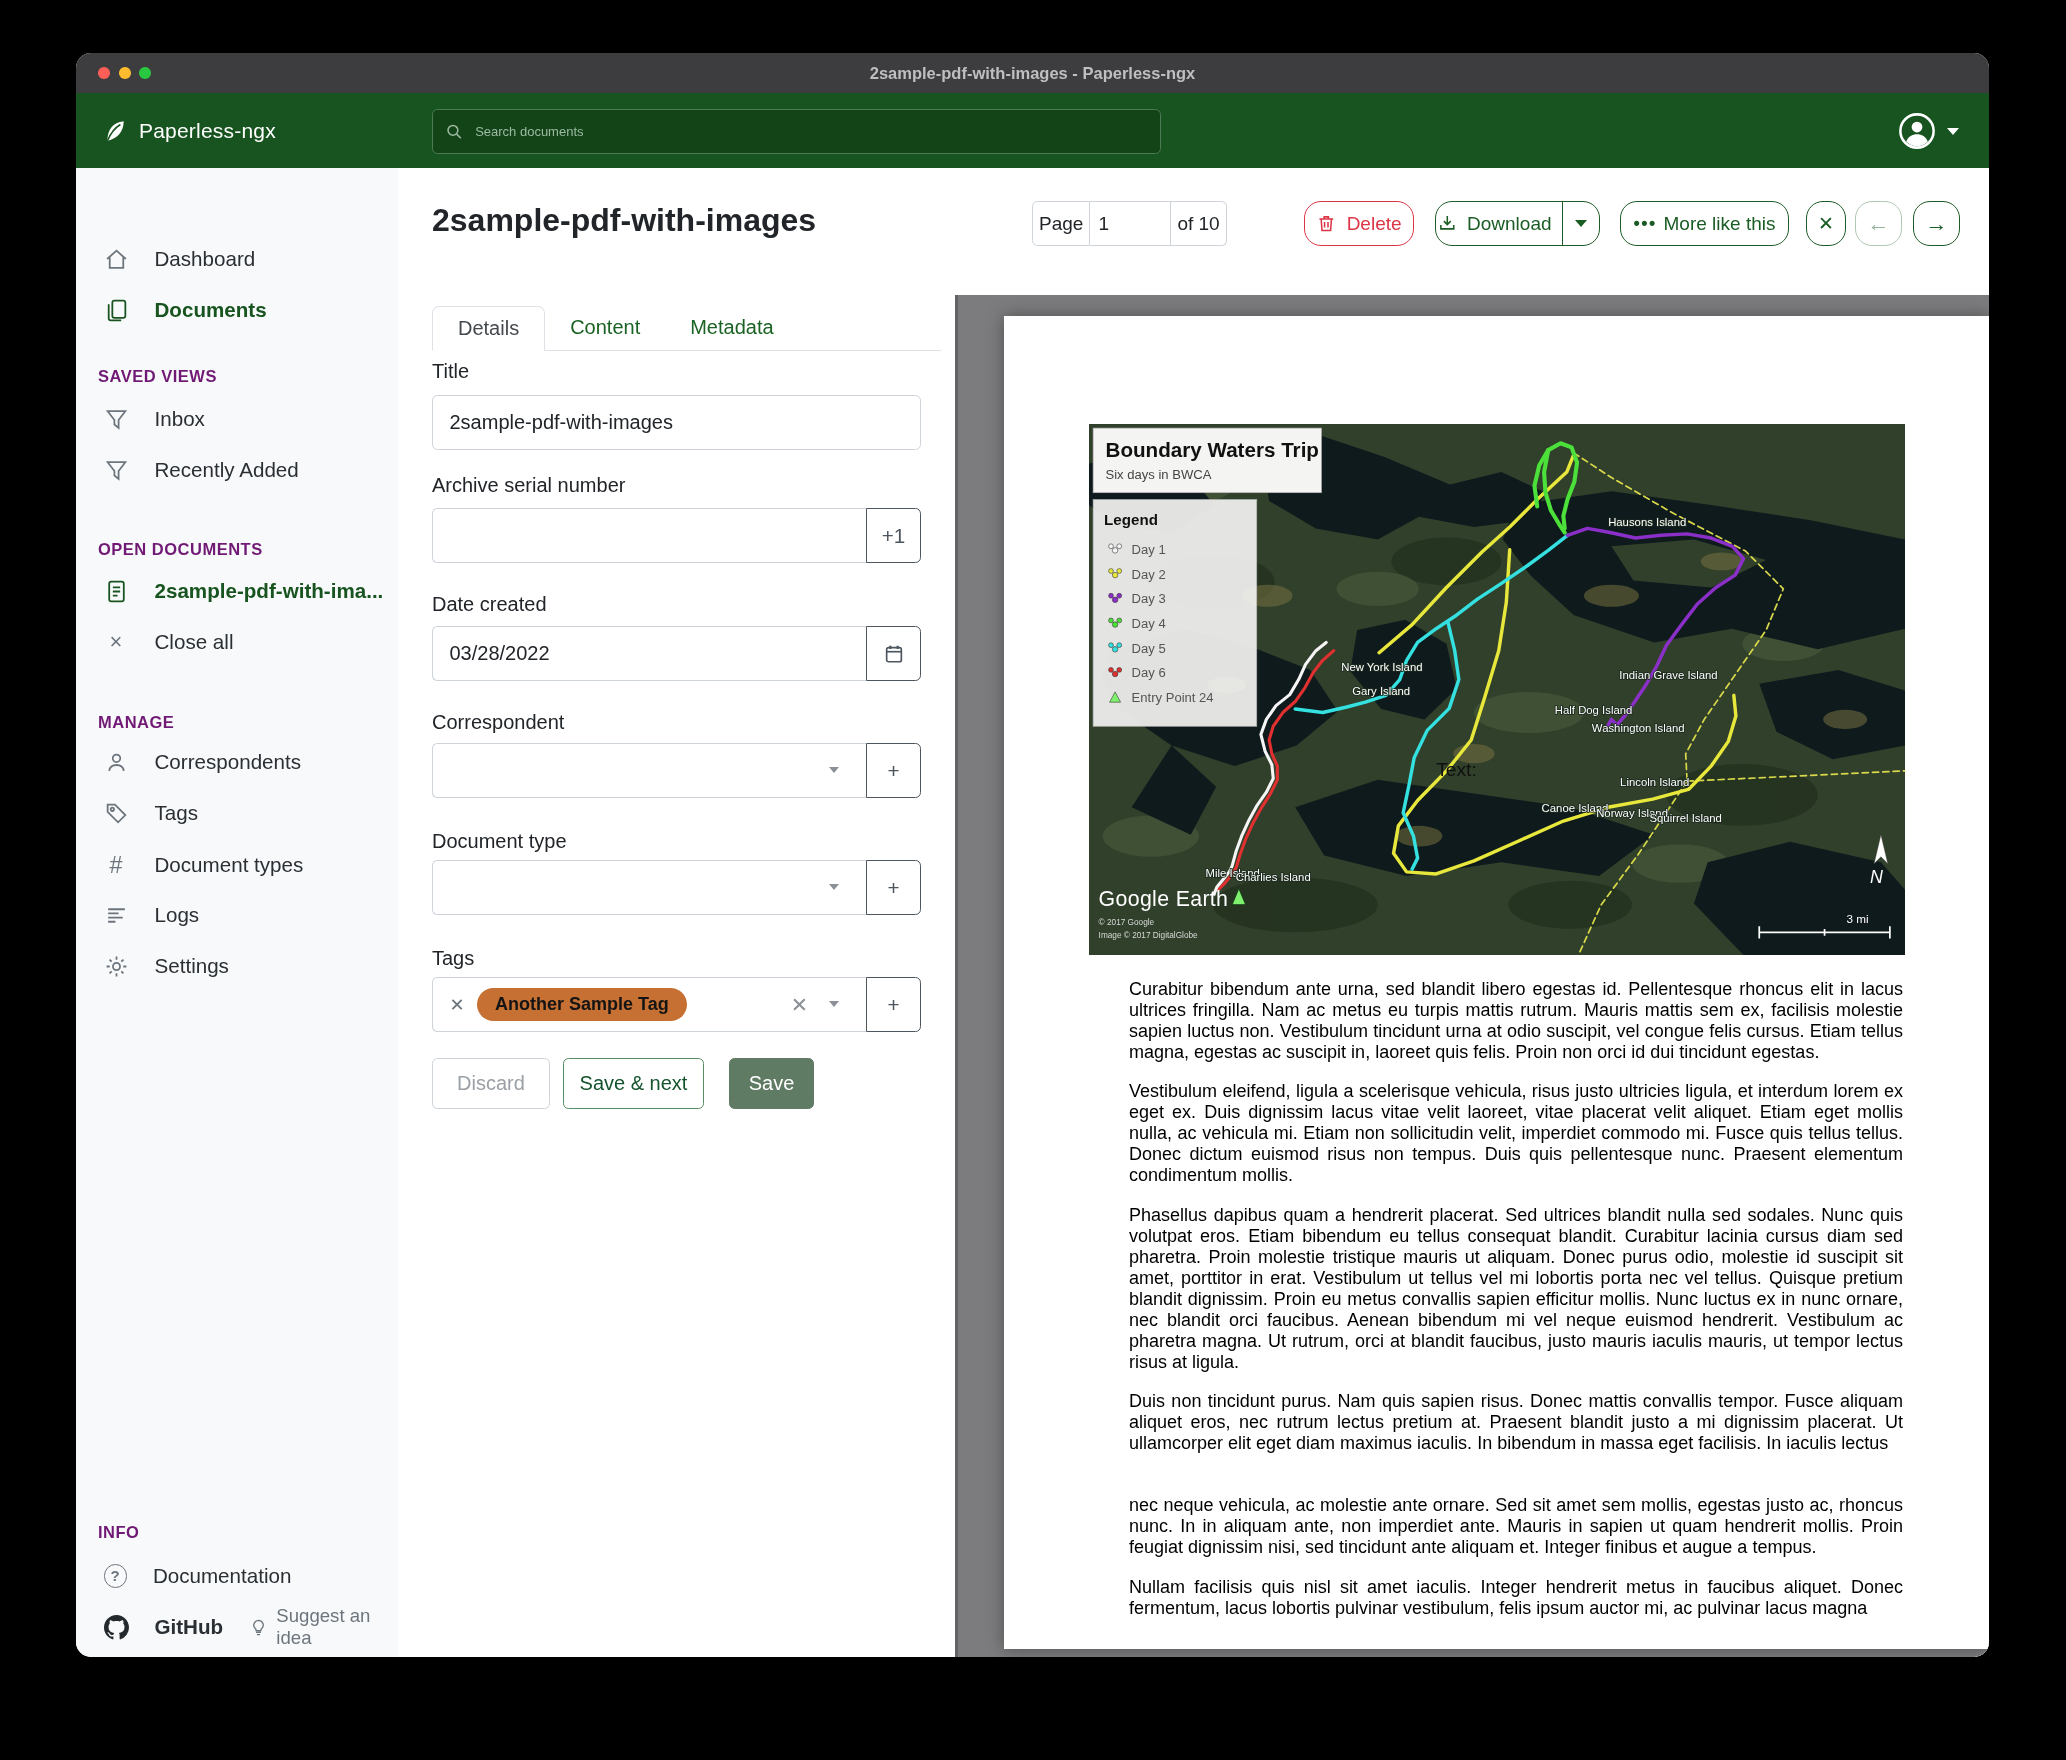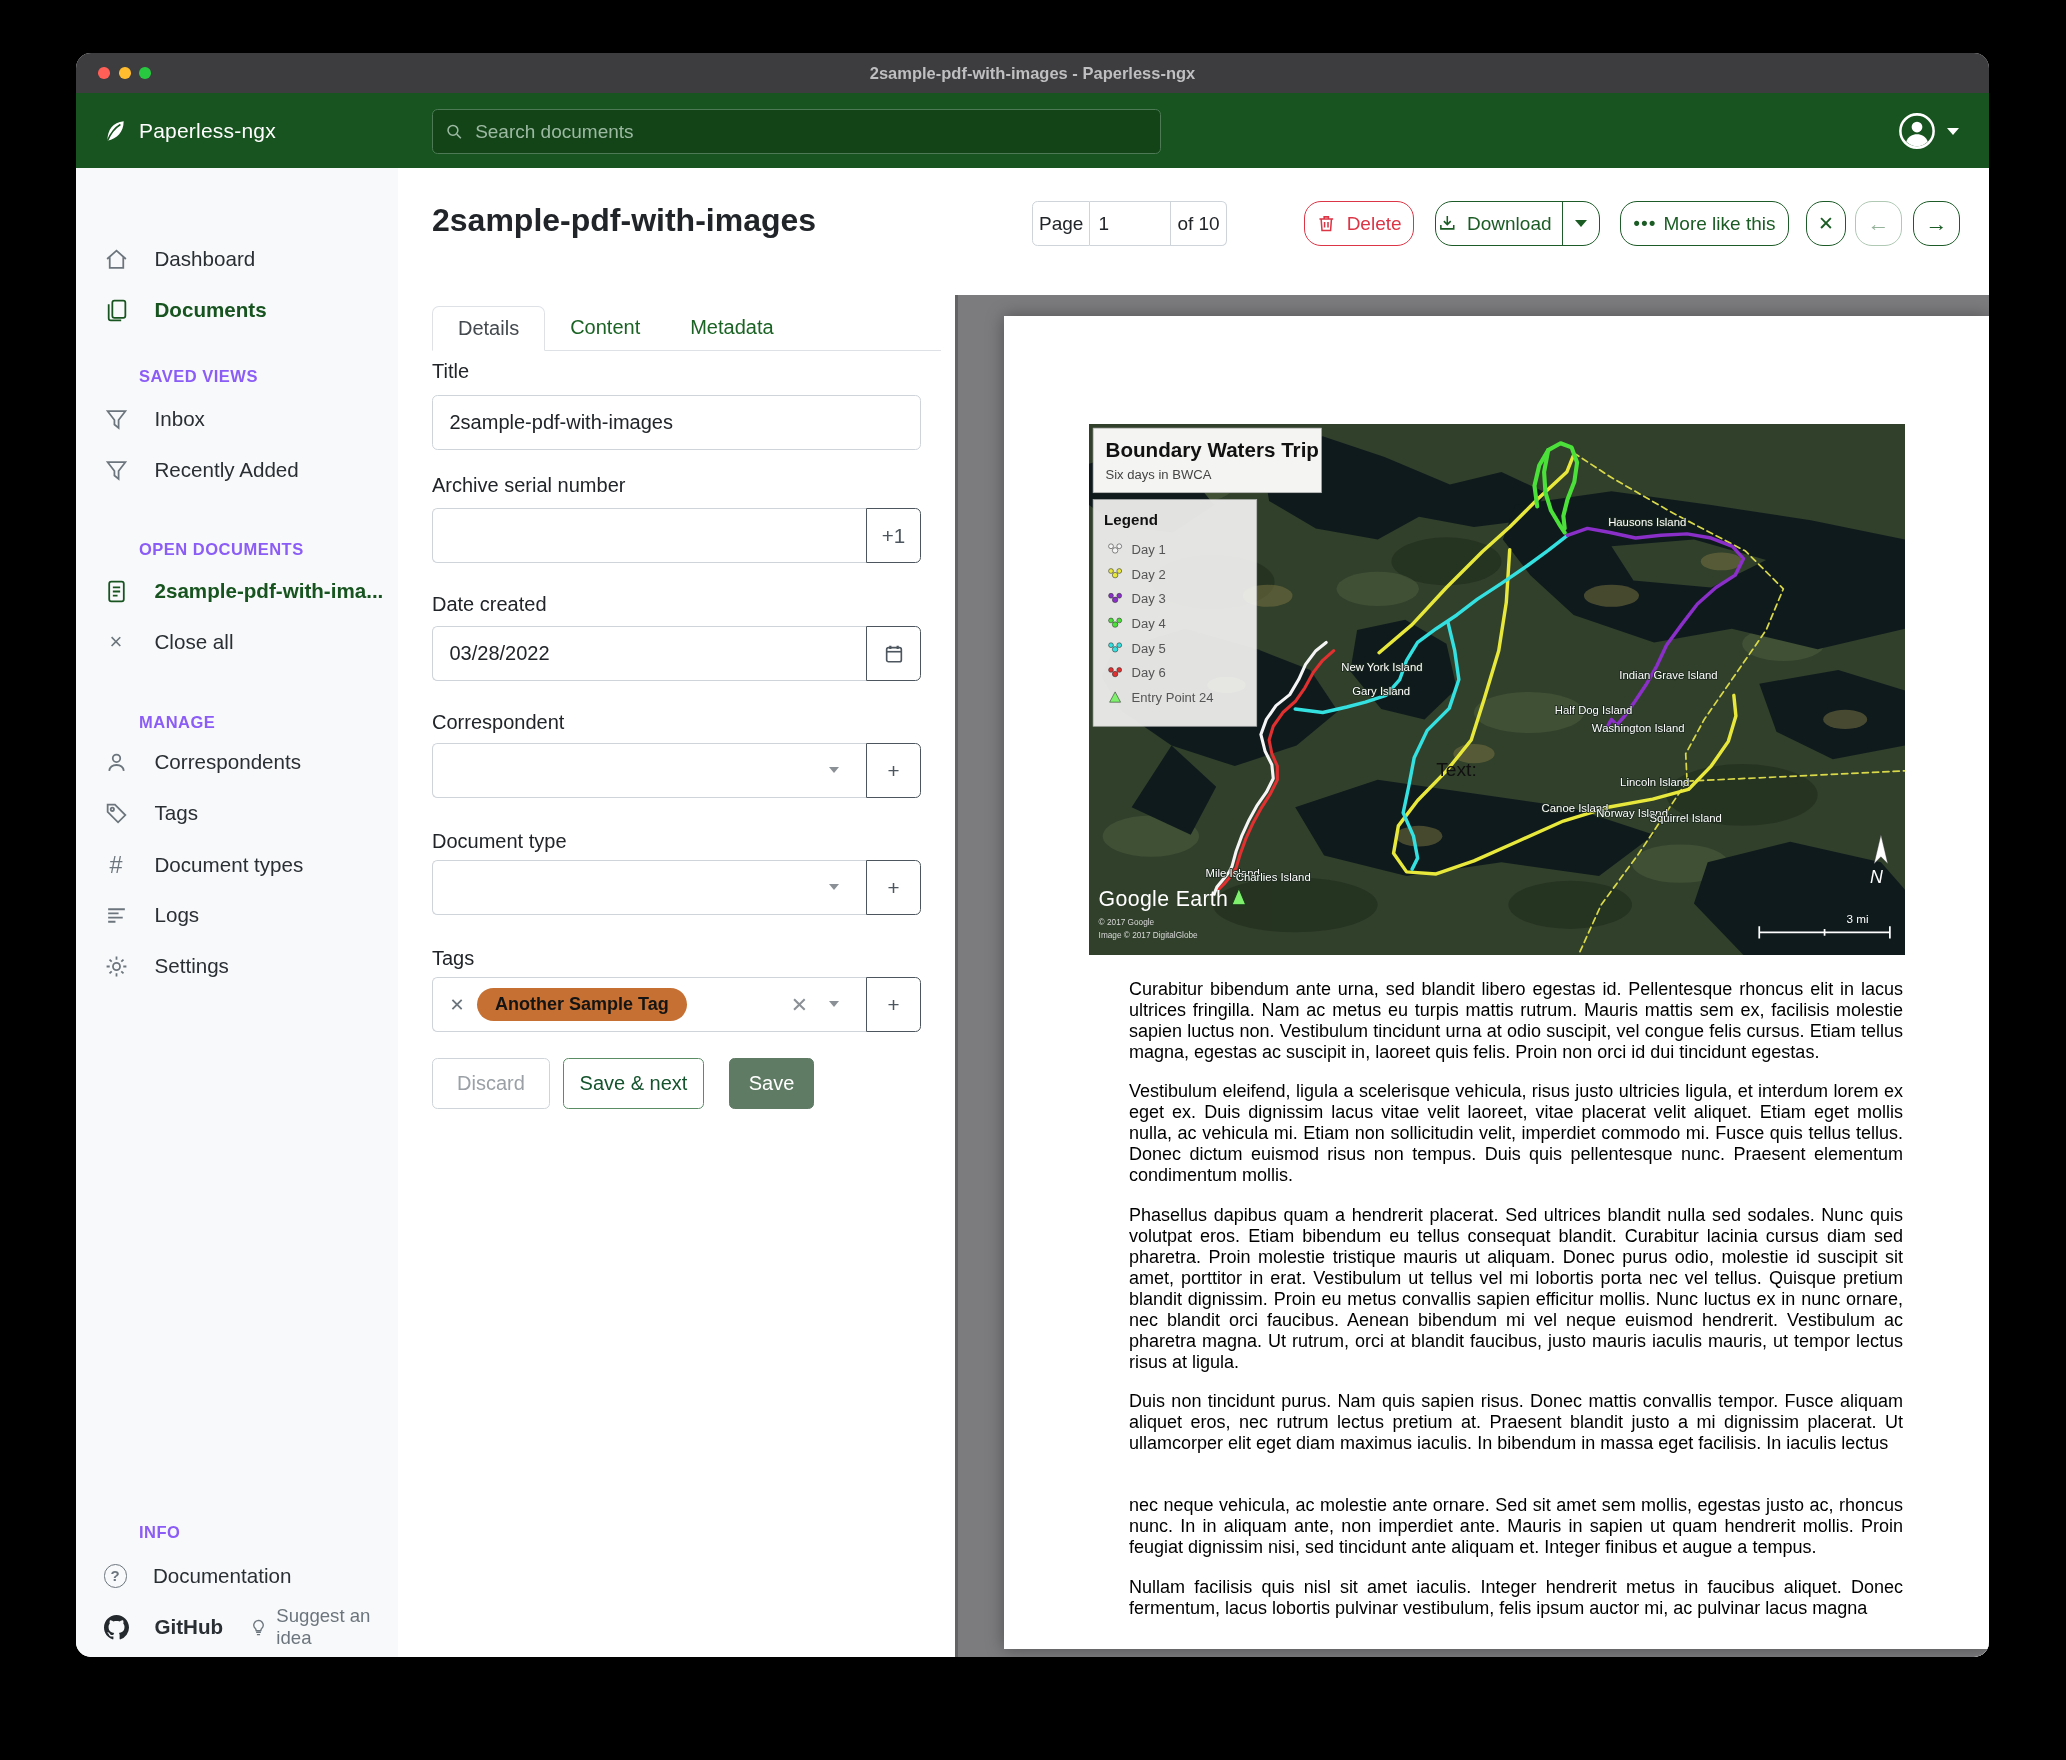--- a/index.html
+++ b/index.html
@@ -12,34 +12,34 @@
             display:flex;align-items:center;justify-content:center;}
   .tl{position:absolute;top:14.4px;width:11.7px;height:11.7px;border-radius:50%;}
   .tl.r{left:22px;background:#ff5f57}.tl.y{left:43px;background:#febc2e}.tl.g{left:63px;background:#28c841}
   .tb-title{color:#bfbfc1;font-size:16.5px;font-weight:600;}
   
   .appbar{position:absolute;left:0;top:40px;right:0;height:76px;background:#17541f;}
   .brand{position:absolute;left:26px;top:0;height:76px;display:flex;align-items:center;gap:11px;color:#fff;}
   .brand-label{font-size:21px;font-weight:500;letter-spacing:0.2px;}
   .searchbox{position:absolute;left:356px;top:16px;width:702px;height:43px;border-radius:5.5px;
              background:#124418;border:1px solid #4d7a55;display:flex;align-items:center;padding:0 12.4px;gap:9.6px;}
-  .searchbox input{background:transparent;border:none;outline:none;color:#e5e5e5;font-size:19px;width:100%;
+  .searchbox input{background:transparent;border:none;outline:none;color:#e5e5e5;font-size:13px;width:100%;
                    font-family:"Liberation Sans",sans-serif;}
   .searchbox input::placeholder{color:#9db9a2;}
   .avatar-group{position:absolute;right:30px;top:0;height:76px;display:flex;align-items:center;gap:11px;}
   .caret{width:0;height:0;border-left:6.2px solid transparent;border-right:6.2px solid transparent;border-top:7.6px solid #fff;}
   
   .sidebar{position:absolute;left:0;top:115px;width:322px;bottom:0;background:#f8f9fa;border-right:0.7px solid #e4e6e8;}
   .srow{position:absolute;left:0;right:0;height:52px;display:flex;align-items:center;gap:26px;padding-left:27.5px;
         font-size:20.6px;color:#2a2f34;box-sizing:border-box;}
   .srow .icn{width:25px;height:25px;flex:0 0 auto;color:#6c757d;}
   .srow.active{color:#17541f;font-weight:600;}
   .srow.active .icn{color:#17541f;}
   .shdr{position:absolute;left:0;right:0;height:20.6px;padding-left:22px;font-size:16.5px;font-weight:600;
-        color:#8b5cf6;letter-spacing:0.5px;margin-left:41px;}
+        color:#701a75;letter-spacing:0.5px;}
   .hash-icn{font-size:23.4px;color:#6c757d;width:25px;text-align:center;}
   .x-icn{font-size:22px;color:#6c757d;width:25px;text-align:center;}
   .qcircle{width:23.4px;height:23.4px;border-radius:50%;border:1.7px solid #6c757d;color:#6c757d;display:flex;
            align-items:center;justify-content:center;font-size:15px;font-weight:600;box-sizing:border-box;}
   .suggest{margin-left:auto;padding-right:23.4px;display:flex;align-items:center;gap:8.2px;color:#6c757d;font-size:18.6px;}
   
   .main{position:absolute;left:322px;top:115px;right:0;bottom:0;background:#fff;}
   .doc-title{position:absolute;left:34px;top:34px;font-size:32px;font-weight:600;color:#212529;}
   
   .pagegrp{position:absolute;left:634px;top:33px;height:45px;display:flex;}

